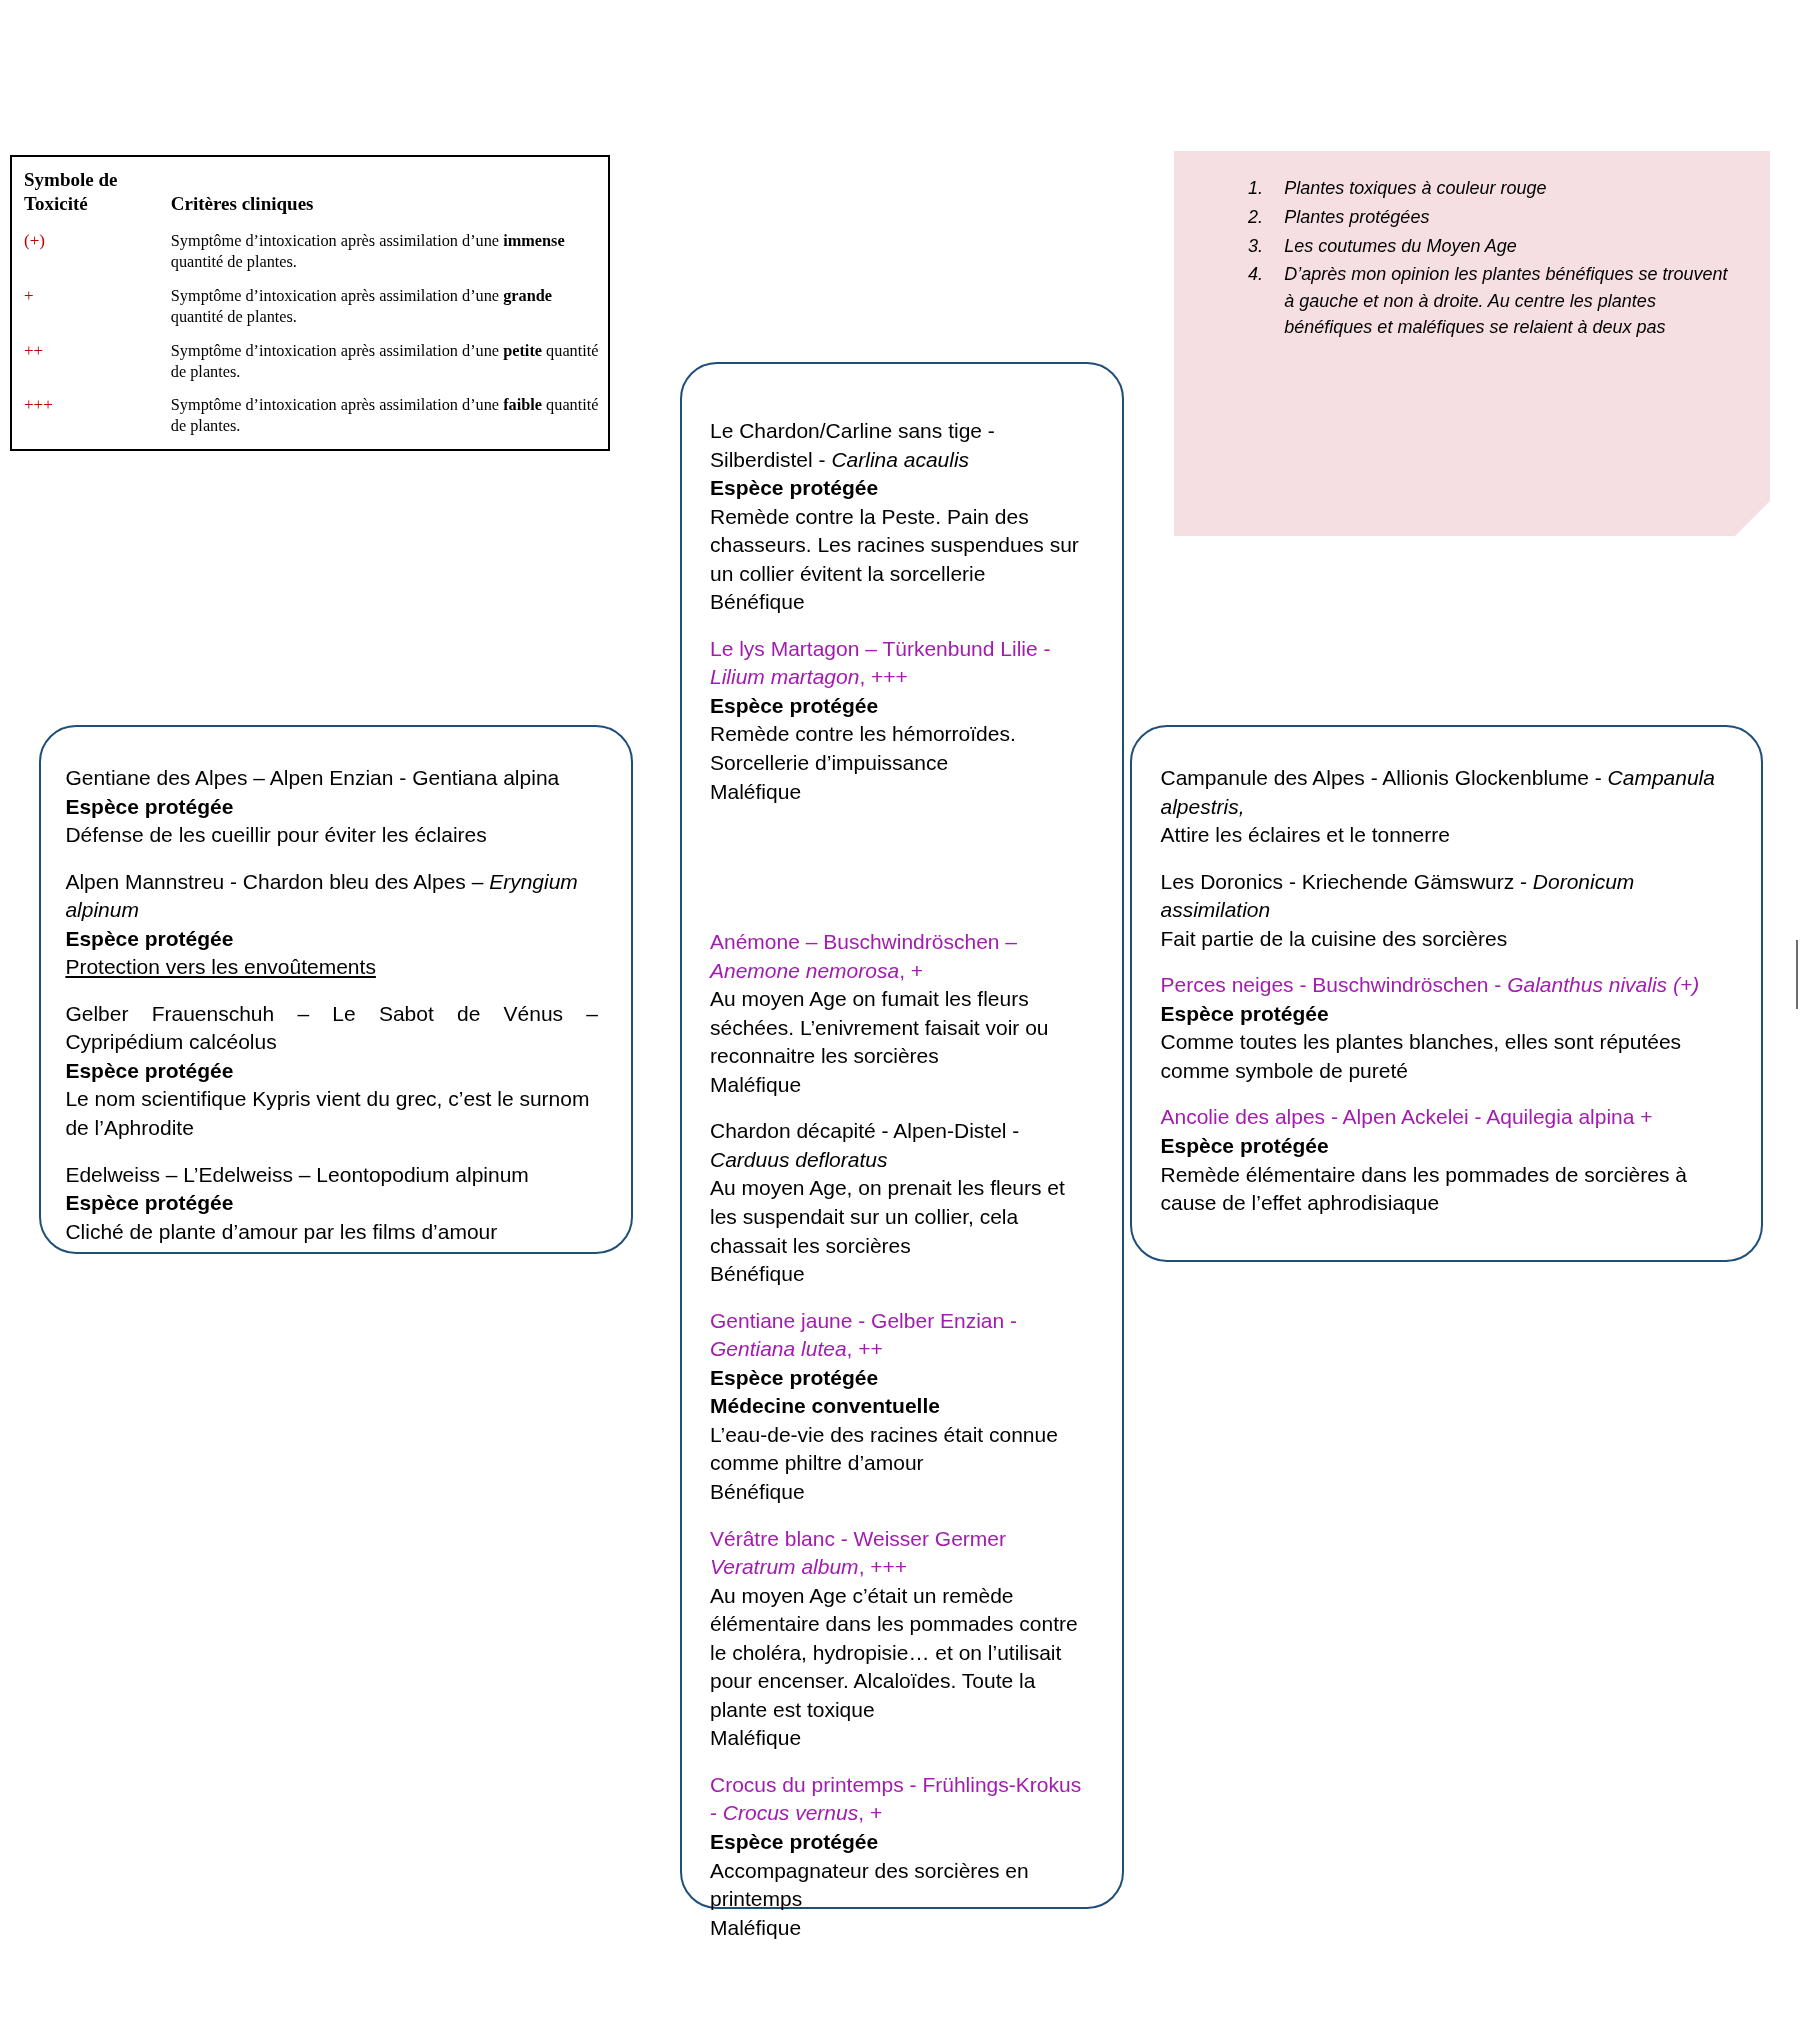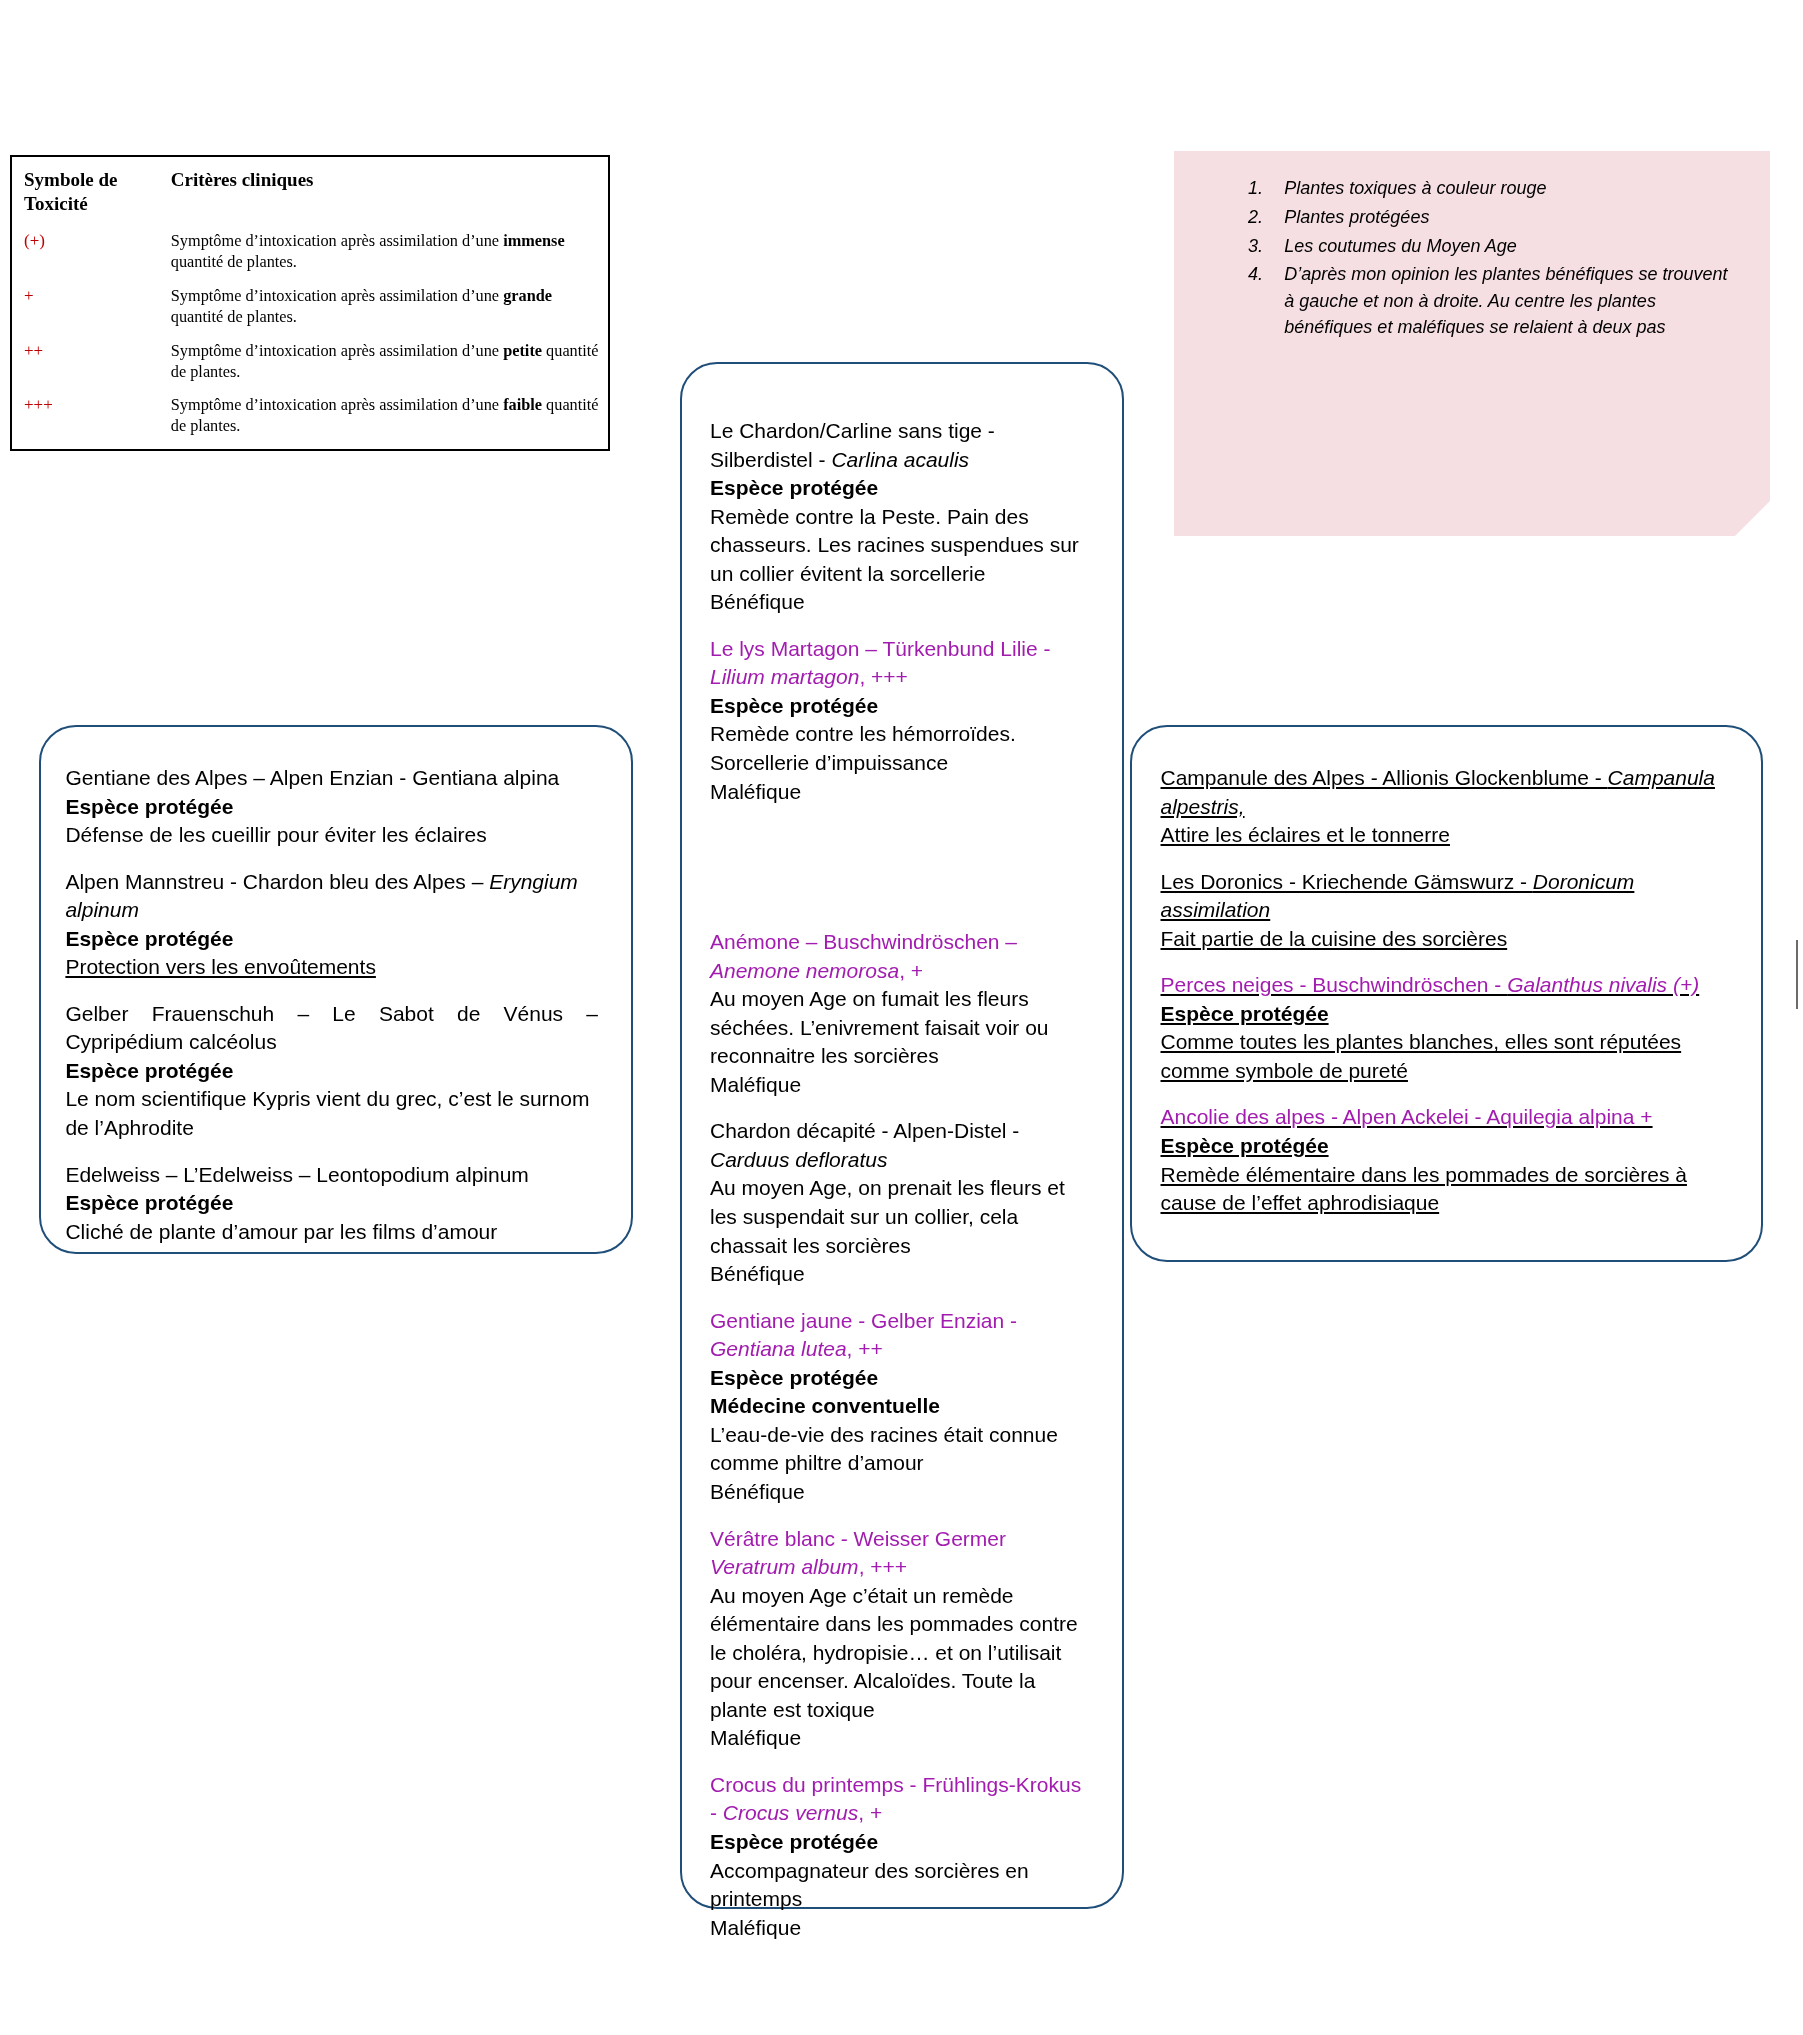--- a/index.html
+++ b/index.html
@@ -59,20 +59,21 @@
     font-size: 17px;
     line-height: 1.2;
     padding-top: 9px;
   }
   .tox-body .tox-c2 {
     padding-top: 9px;
     padding-bottom: 4.1px;
   }
   .tox-head {
     padding-bottom: 7.3px;
+    align-items: flex-end;
   }
   .tox-body:last-child .tox-c2 { padding-bottom: 12.2px; }
 
   
   .note {
     position: absolute;
     left: 1174px;
     top: 151px;
     width: 596px;
     height: 385px;
@@ -104,21 +105,21 @@
   
   .rbox {
     position: absolute;
     border: 2.8px solid #1f4e79;
     border-radius: 37px;
     box-sizing: border-box;
     background: #ffffff;
   }
   #box-left  { left: 39px;  top: 725px; width: 594px; height: 529px; }
   #box-mid   { left: 680px; top: 362px;  width: 444px; height: 1547px; }
-  #box-right { left: 1130px; top: 725px; width: 633px; height: 537px; text-decoration: underline; }
+  #box-right { left: 1130px; top: 725px; width: 633px; height: 537px; }
 
   .entries {
     font-size: 21px;
     line-height: 1.36;
   }
   #box-left .entries  { padding: 37px 33px 0 24.4px; }
   #box-mid .entries   { padding: 53px 28.5px 0 28px; }
   #box-right .entries { padding: 37px 28.5px 0 28.5px; }
 
   .entry { margin-bottom: 18px; }

